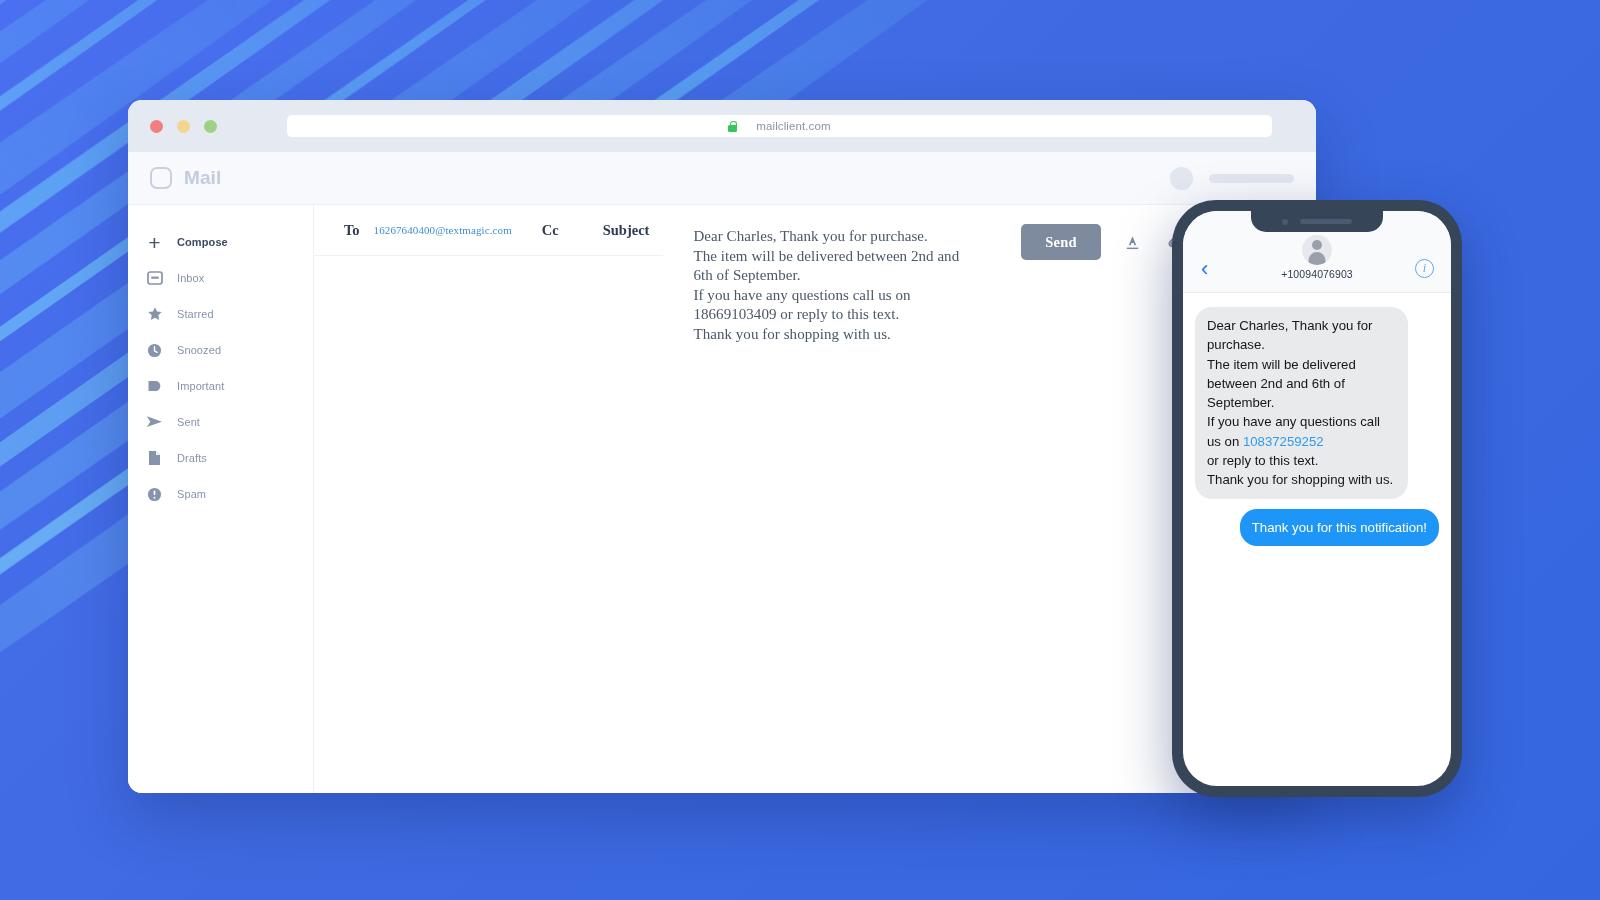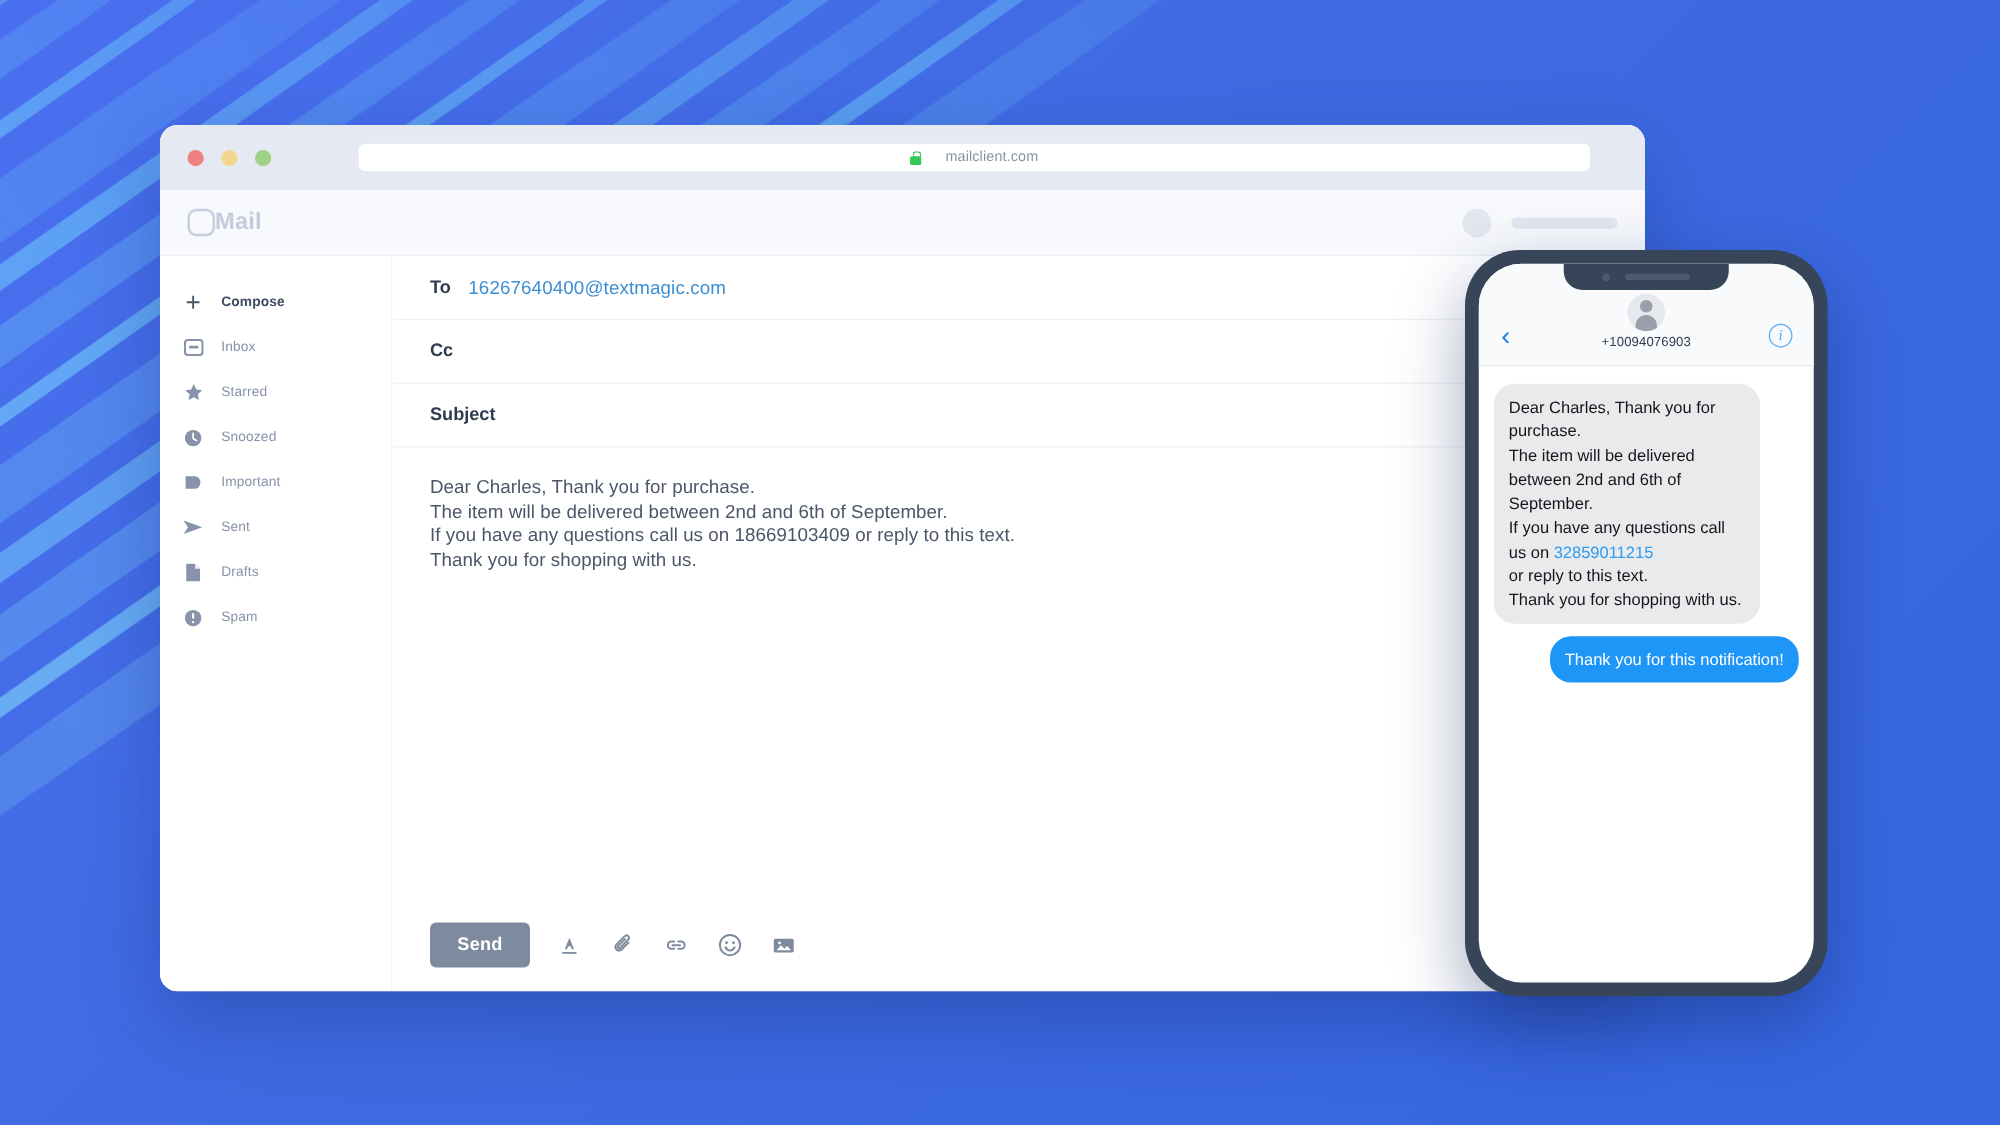--- a/index.html
+++ b/index.html
@@ -99,21 +99,21 @@
   
   #appheader {
     height: 53px;
     background: #f7f9fc;
     border-bottom: 1px solid #eceff5;
     display: flex;
     align-items: center;
     padding: 0 22px;
     flex: 0 0 53px;
   }
-  #brand { display: flex; align-items: flex-end; }
+  #brand { display: flex; align-items: flex-end; gap: 12px; }
   #brand .logo-sq {
     width: 22px; height: 22px;
     border: 2.2px solid #c8d0e0;
     border-radius: 7px;
   }
   #brand .brand-name {
     font-size: 19px;
     font-weight: bold;
     color: #c3ccdc;
     letter-spacing: 0.1px;
@@ -166,39 +166,40 @@
     line-height: 1;
     color: #4a5568;
     font-weight: 300;
   }
 
   
   #compose {
     flex: 1;
     background: #ffffff;
     display: flex;
-    flex-direction: column;
+    flex-direction: row;
     min-width: 0;
+    font-family: Liberation Serif, serif;
   }
   .field {
     height: 51px;
     border-bottom: 1px solid #eef1f6;
     display: flex;
     align-items: center;
     padding-left: 30px;
     gap: 14px;
     flex: 0 0 51px;
   }
   .field-label {
     font-size: 14.5px;
     font-weight: bold;
     color: #2f3b4f;
   }
   .field-value {
-    font-size: 15px;
+    font-size: 11px;
     color: #3c8fd4;
     letter-spacing: 0.1px;
   }
   #bodyarea {
     flex: 1;
     padding: 22px 30px 0 30px;
     min-height: 0;
   }
   #bodyarea p {
     font-size: 15px;
@@ -627,21 +628,21 @@
         <div id="avatar"></div>
         <div id="contactnum">+10094076903</div>
       </div>
     </div>
 
     <div id="thread">
 
       <div class="bubble in">
         <span style="white-space: pre-wrap;">Dear Charles, Thank you for purchase.
 The item will be delivered between 2nd and 6th of September.
-If you have any questions call us on </span><span class="telnum">32859011215</span><span style="white-space: pre-wrap;">
+If you have any questions call us on </span><span class="telnum">10837259252</span><span style="white-space: pre-wrap;">
 or reply to this text.
 Thank you for shopping with us.</span>
       </div>
 
       <div class="bubble out">Thank you for this notification!</div>
 
     </div>
 
 
   </div>

